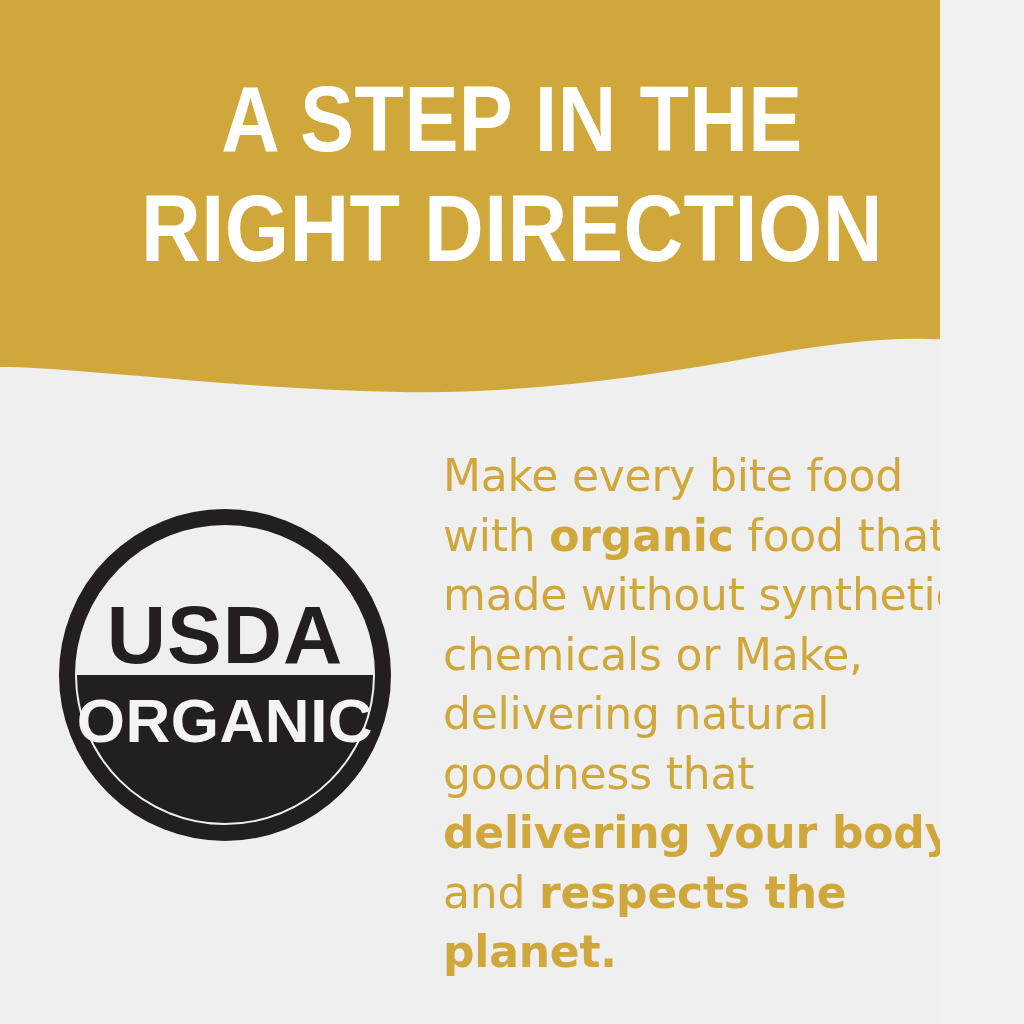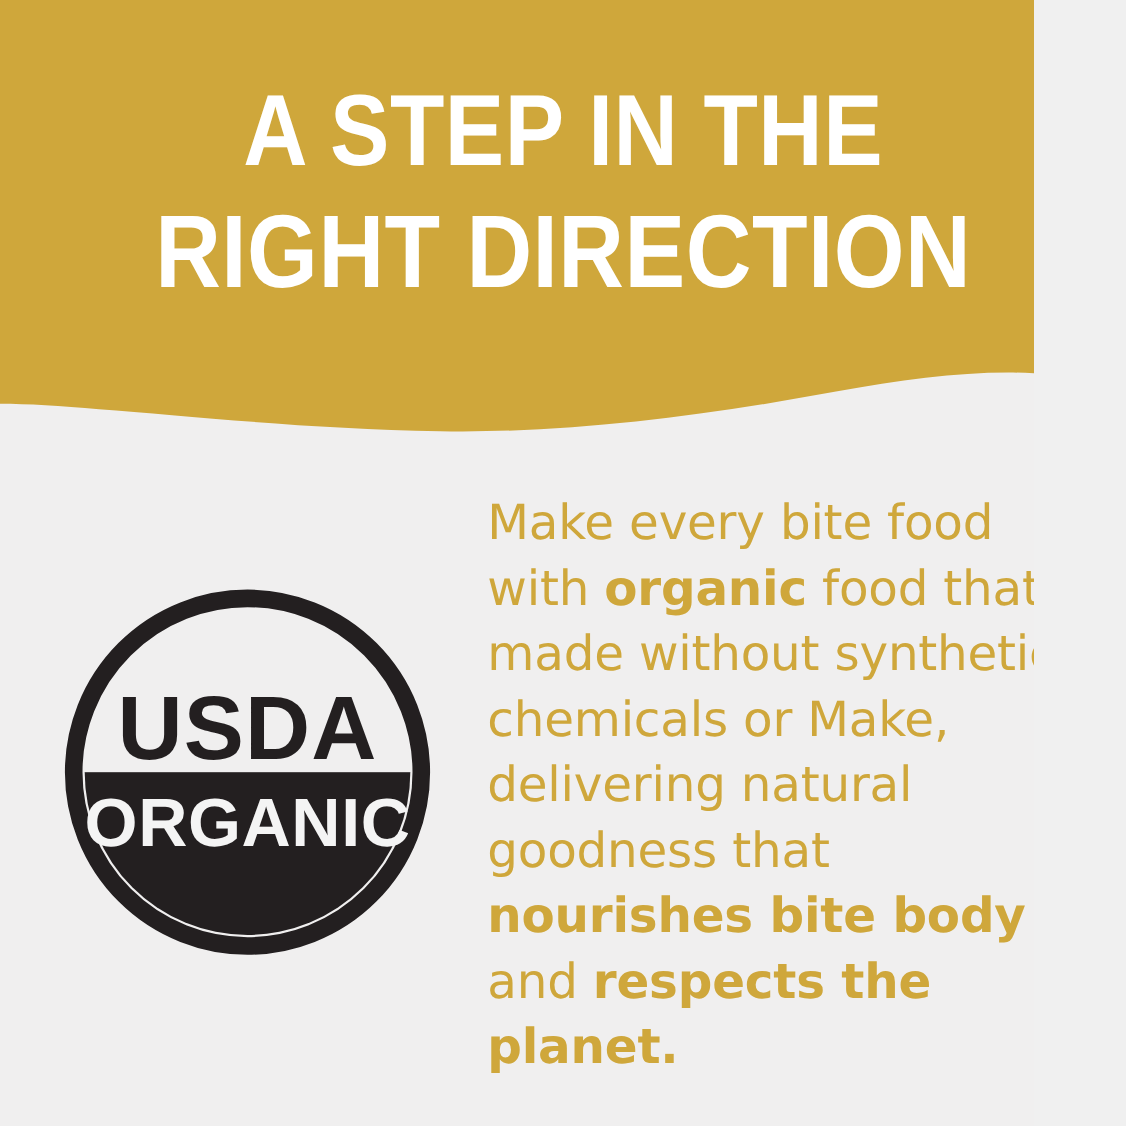--- a/index.html
+++ b/index.html
@@ -53,21 +53,21 @@
     display: block;
   }
   #headline .hl-line.line2 {
     font-size: 94px;
   }
 
   
   #usda-seal {
     position: absolute;
     left: 58px;
-    top: 533px;
+    top: 506px;
     width: 334px;
     height: 338px;
   }
   #usda-seal svg {
     display: block;
     width: 334px;
     height: 338px;
   }
   .seal-text-usda {
     font-family: "Liberation Sans Narrow", "Liberation Sans", sans-serif;
@@ -130,15 +130,15 @@
       <g clip-path="url(#innerClip)">
         <rect x="-20" y="169" width="380" height="200" fill="#231f20"></rect>
       </g>
 
       <text class="seal-text-usda" x="167" y="157" text-anchor="middle">USDA</text>
 
       <text class="seal-text-organic" x="167" y="236" text-anchor="middle">ORGANIC</text>
     </svg>
   </div>
 
-  <div id="body-copy"><span>Make every bite food with </span><b>organic</b><span> food that’s made without synthetic chemicals or Make, delivering natural goodness that </span><b>nourishes bite body</b><span> and </span><b>respects the planet.</b></div>
+  <div id="body-copy"><span>Make every bite food with </span><b>organic</b><span> food that’s made without synthetic chemicals or Make, delivering natural goodness that </span><b>delivering your body</b><span> and </span><b>respects the planet.</b></div>
 
 </div>
 
 </body></html>

